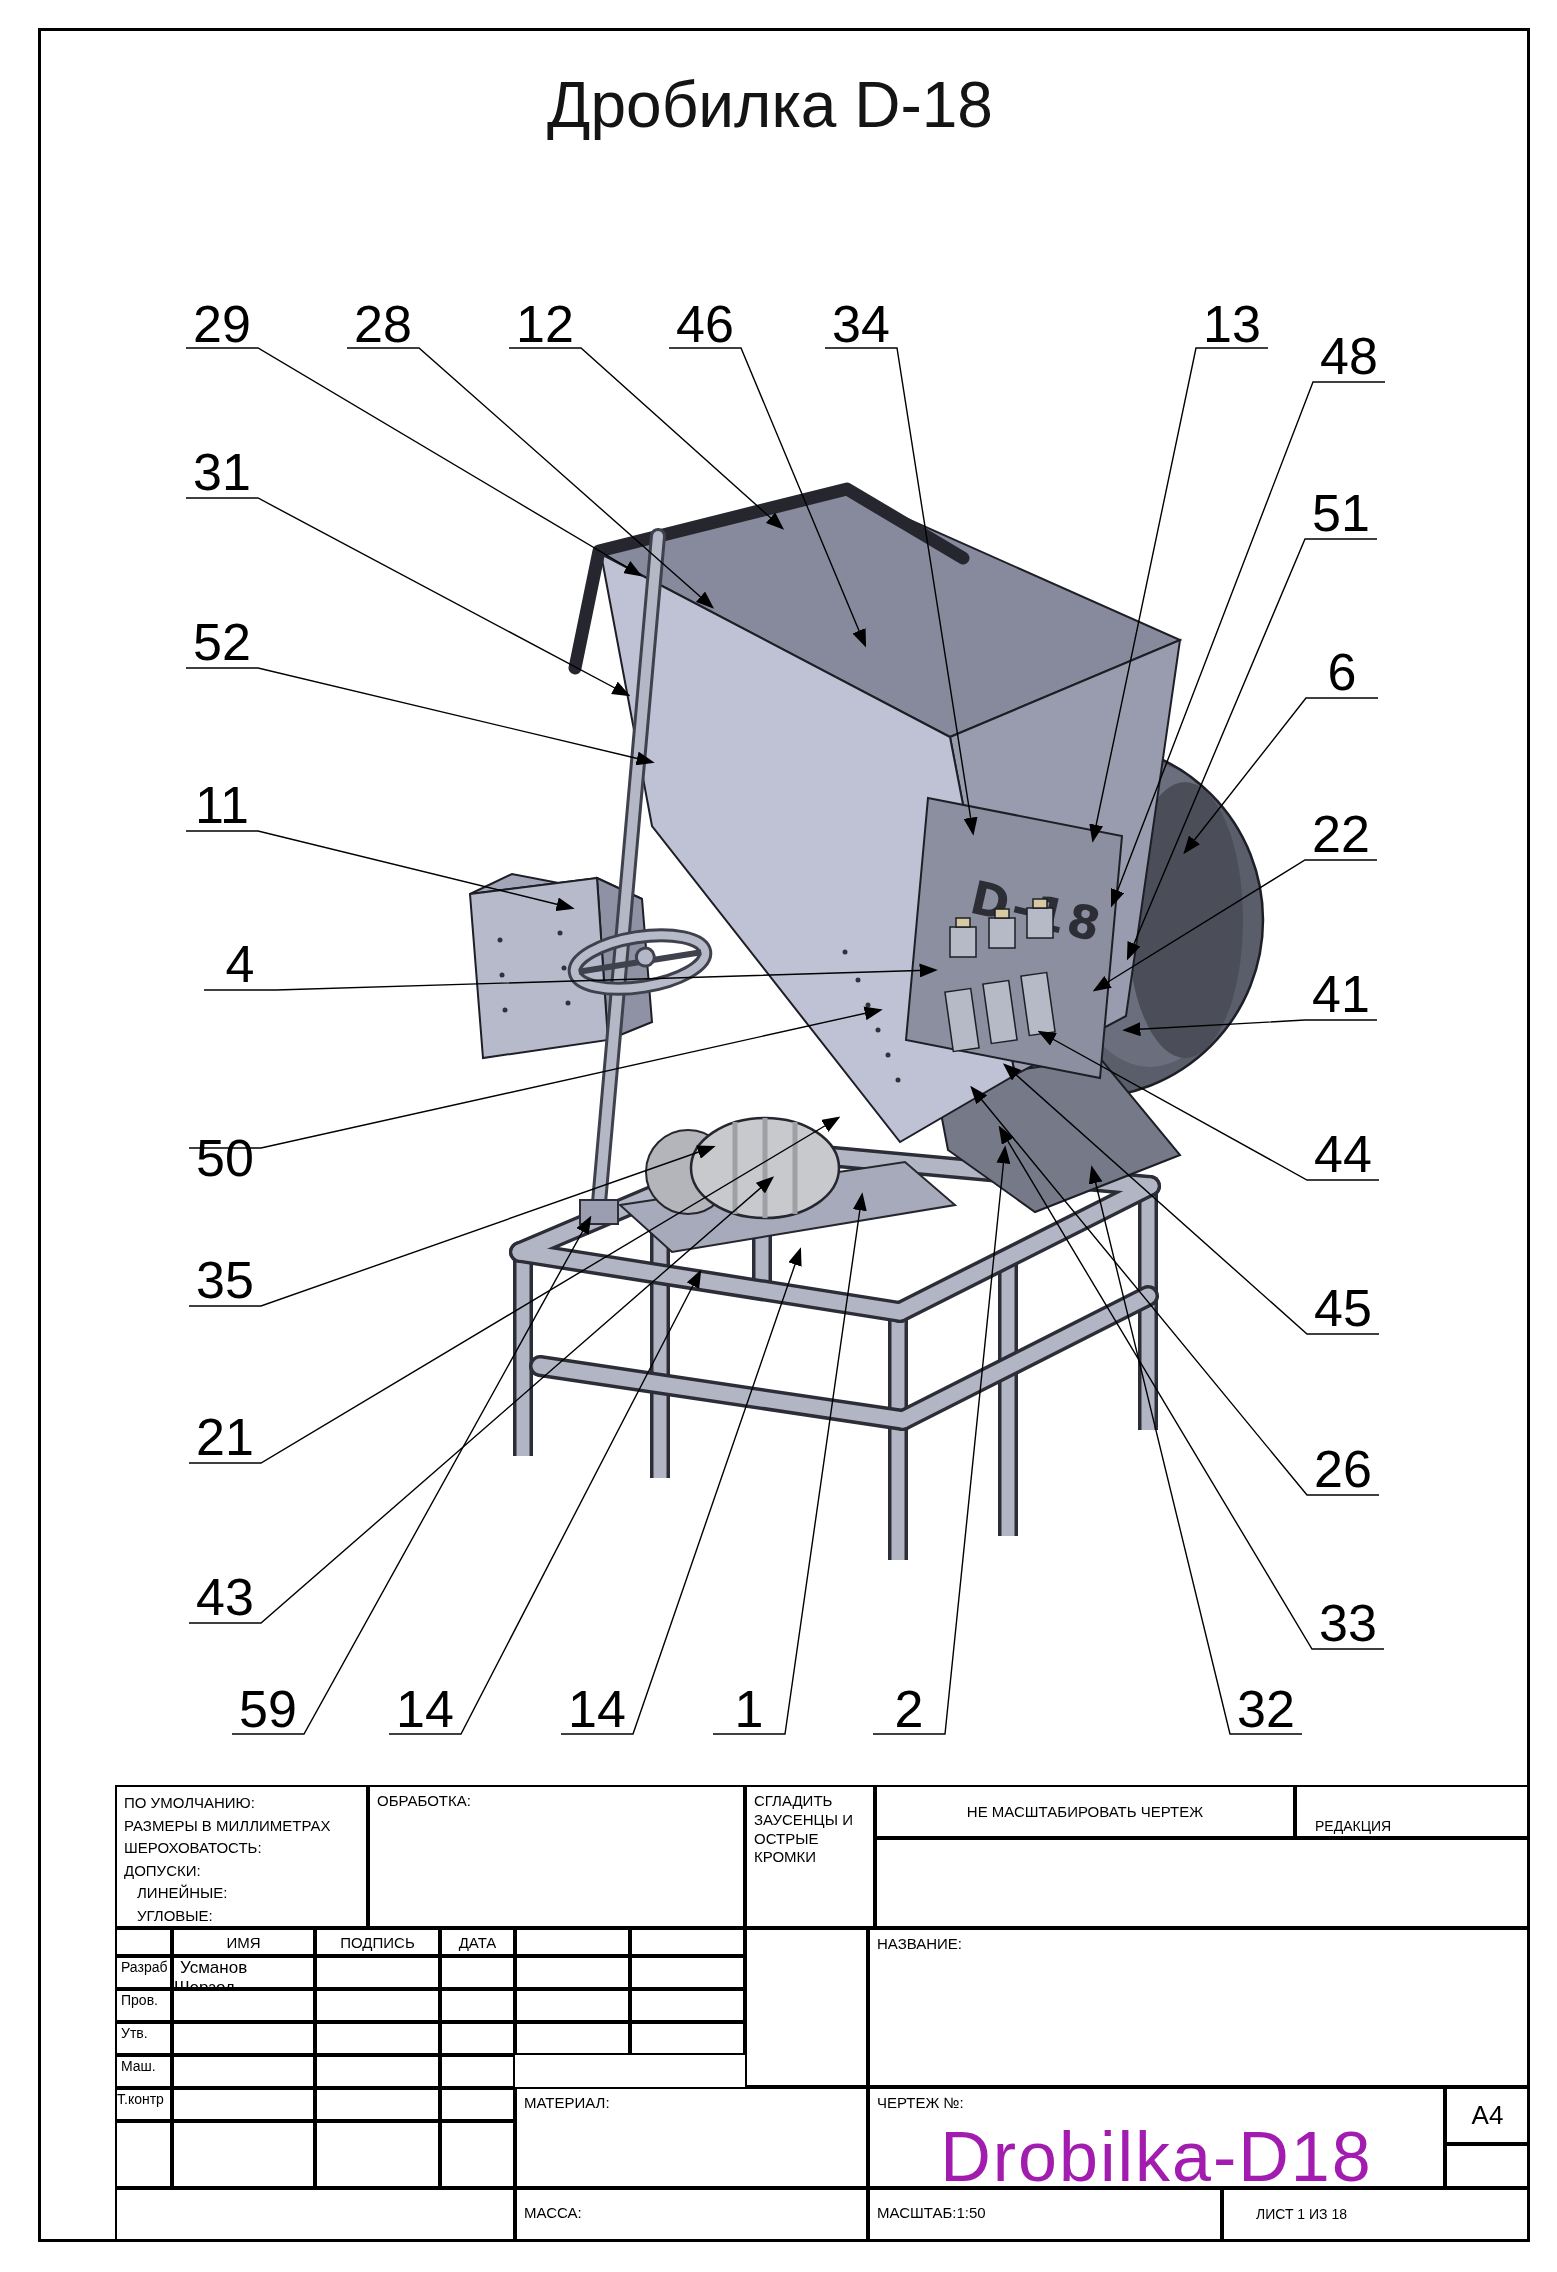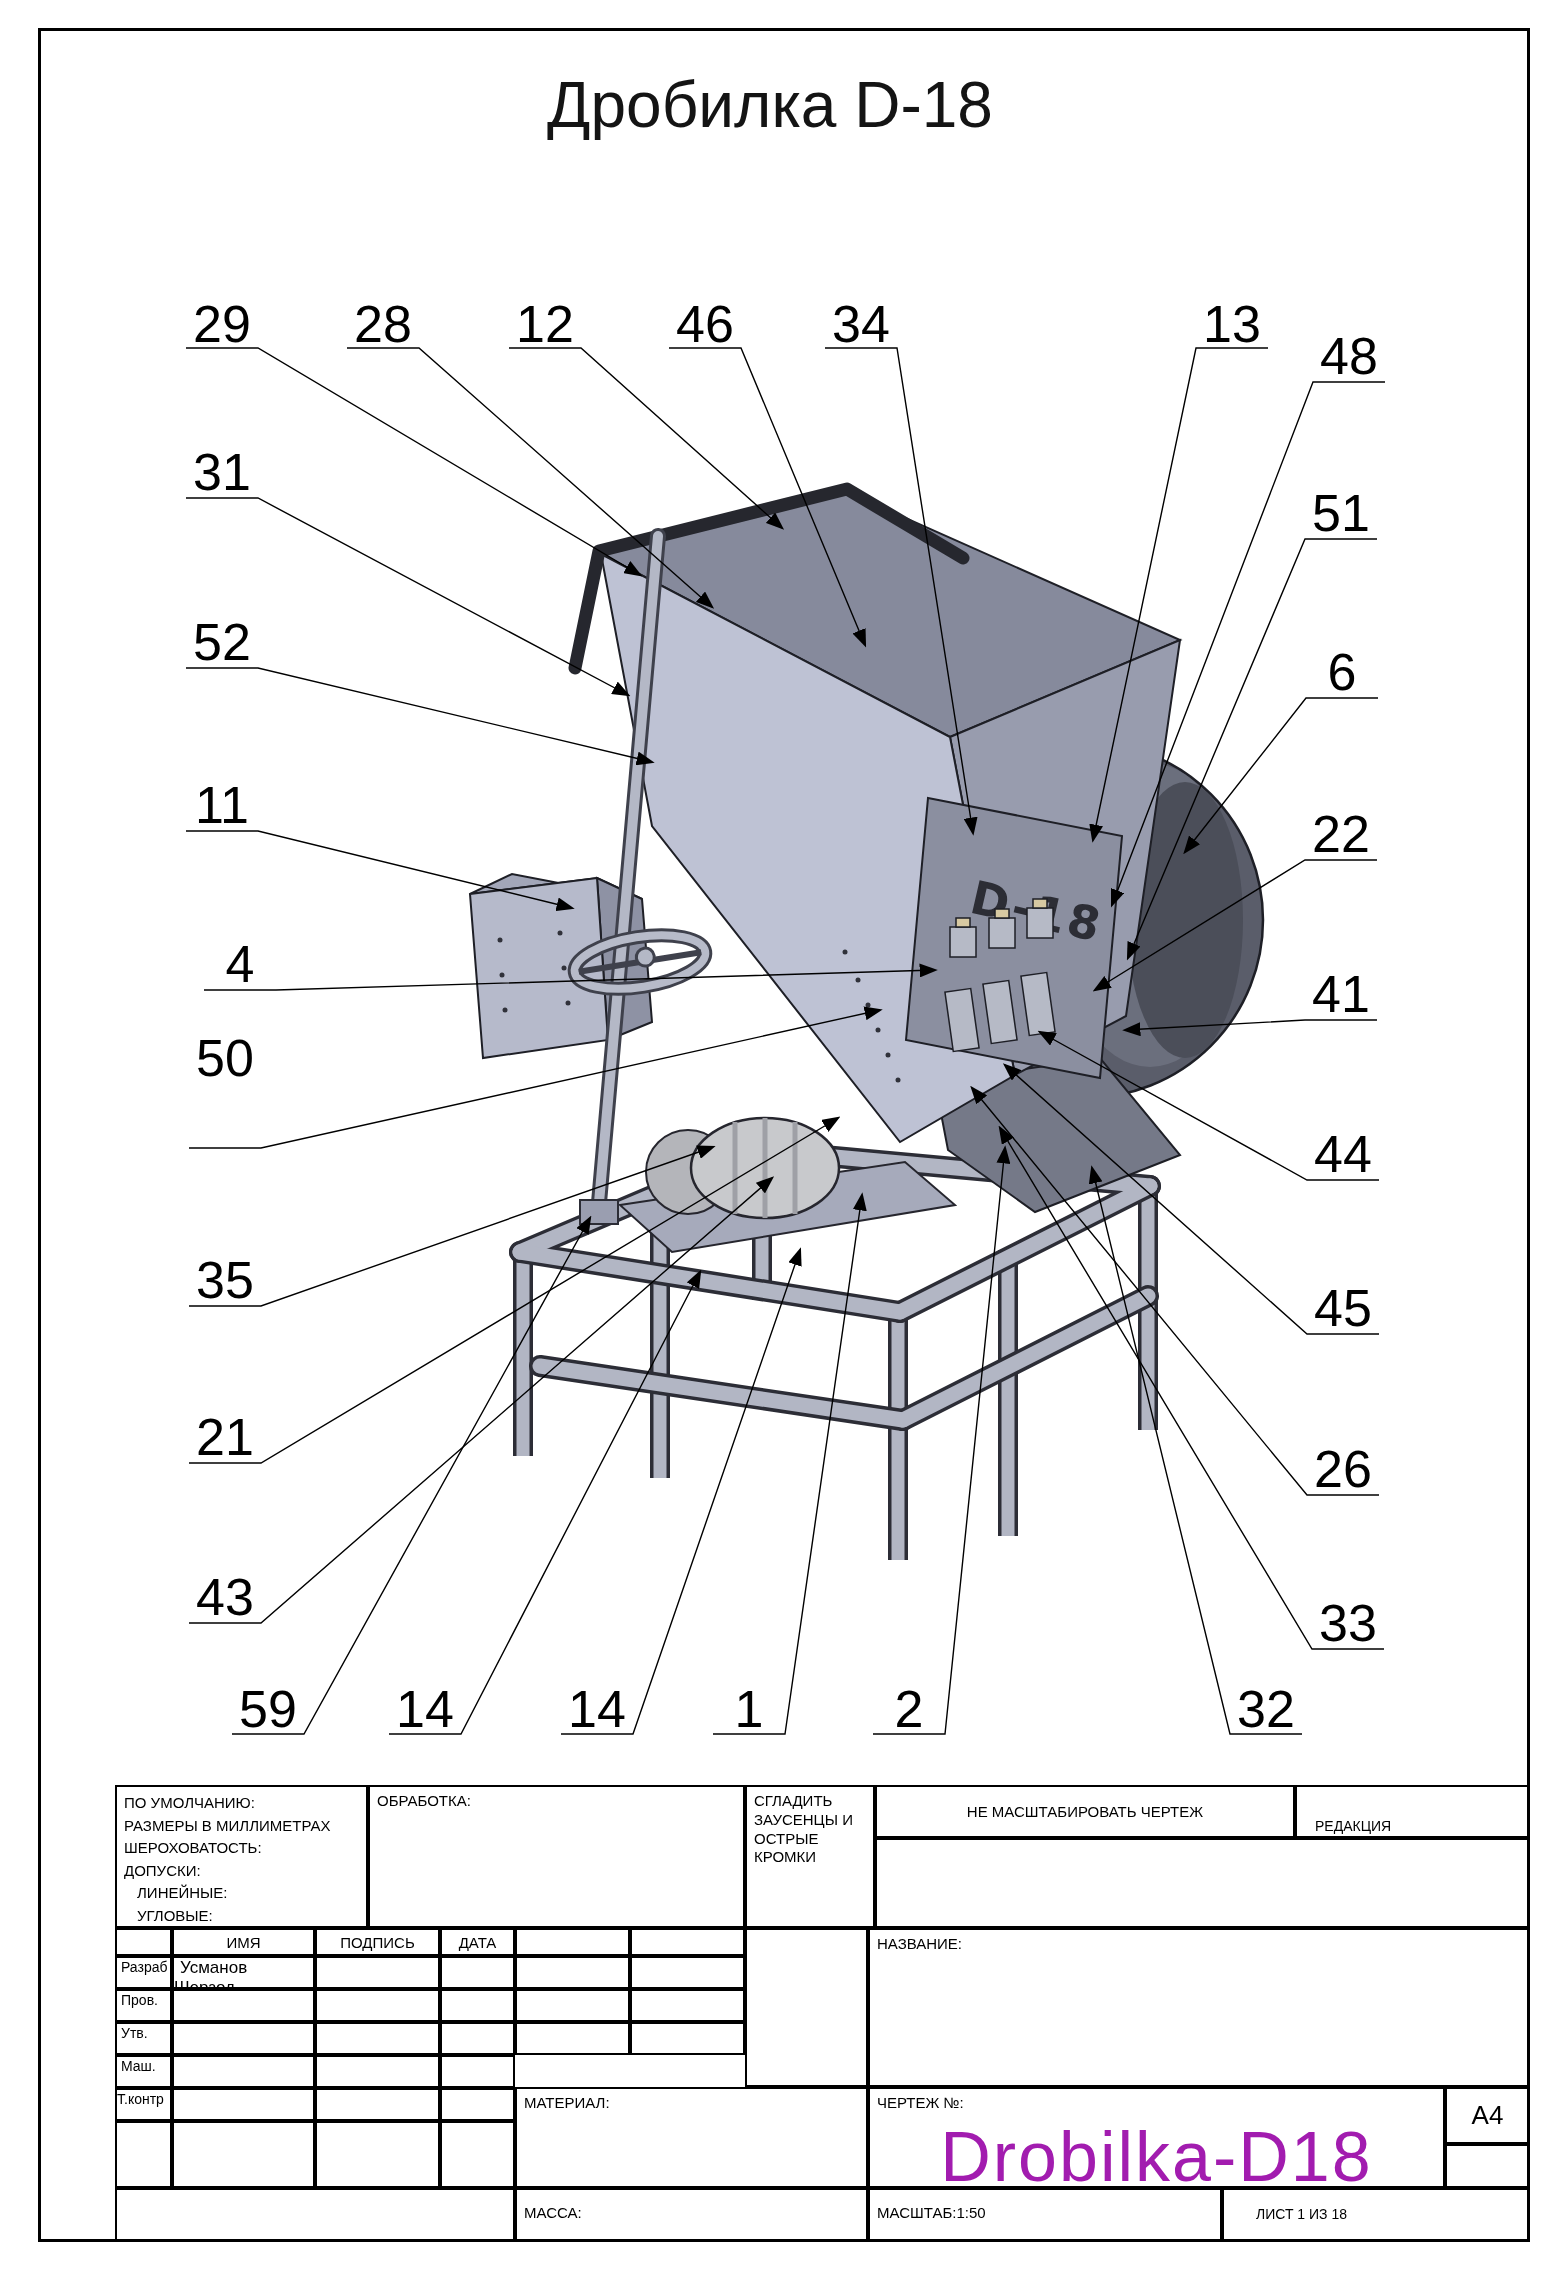--- a/index.html
+++ b/index.html
@@ -208,21 +208,21 @@
   <div class="callout" style="left:1341px;top:808px">22</div>
   <div class="callout" style="left:1341px;top:968px">41</div>
   <div class="callout" style="left:1343px;top:1128px">44</div>
   <div class="callout" style="left:1343px;top:1282px">45</div>
   <div class="callout" style="left:1343px;top:1443px">26</div>
   <div class="callout" style="left:1348px;top:1597px">33</div>
   <div class="callout" style="left:222px;top:446px">31</div>
   <div class="callout" style="left:222px;top:616px">52</div>
   <div class="callout" style="left:222px;top:779px">11</div>
   <div class="callout" style="left:240px;top:938px">4</div>
-  <div class="callout" style="left:225px;top:1032px">50</div>
+  <div class="callout" style="left:225px;top:1132px">50</div>
   <div class="callout" style="left:225px;top:1254px">35</div>
   <div class="callout" style="left:225px;top:1411px">21</div>
   <div class="callout" style="left:225px;top:1571px">43</div>
   <div class="callout" style="left:268px;top:1683px">59</div>
   <div class="callout" style="left:425px;top:1683px">14</div>
   <div class="callout" style="left:597px;top:1683px">14</div>
   <div class="callout" style="left:749px;top:1683px">1</div>
   <div class="callout" style="left:909px;top:1683px">2</div>
   <div class="callout" style="left:1266px;top:1683px">32</div>
 

